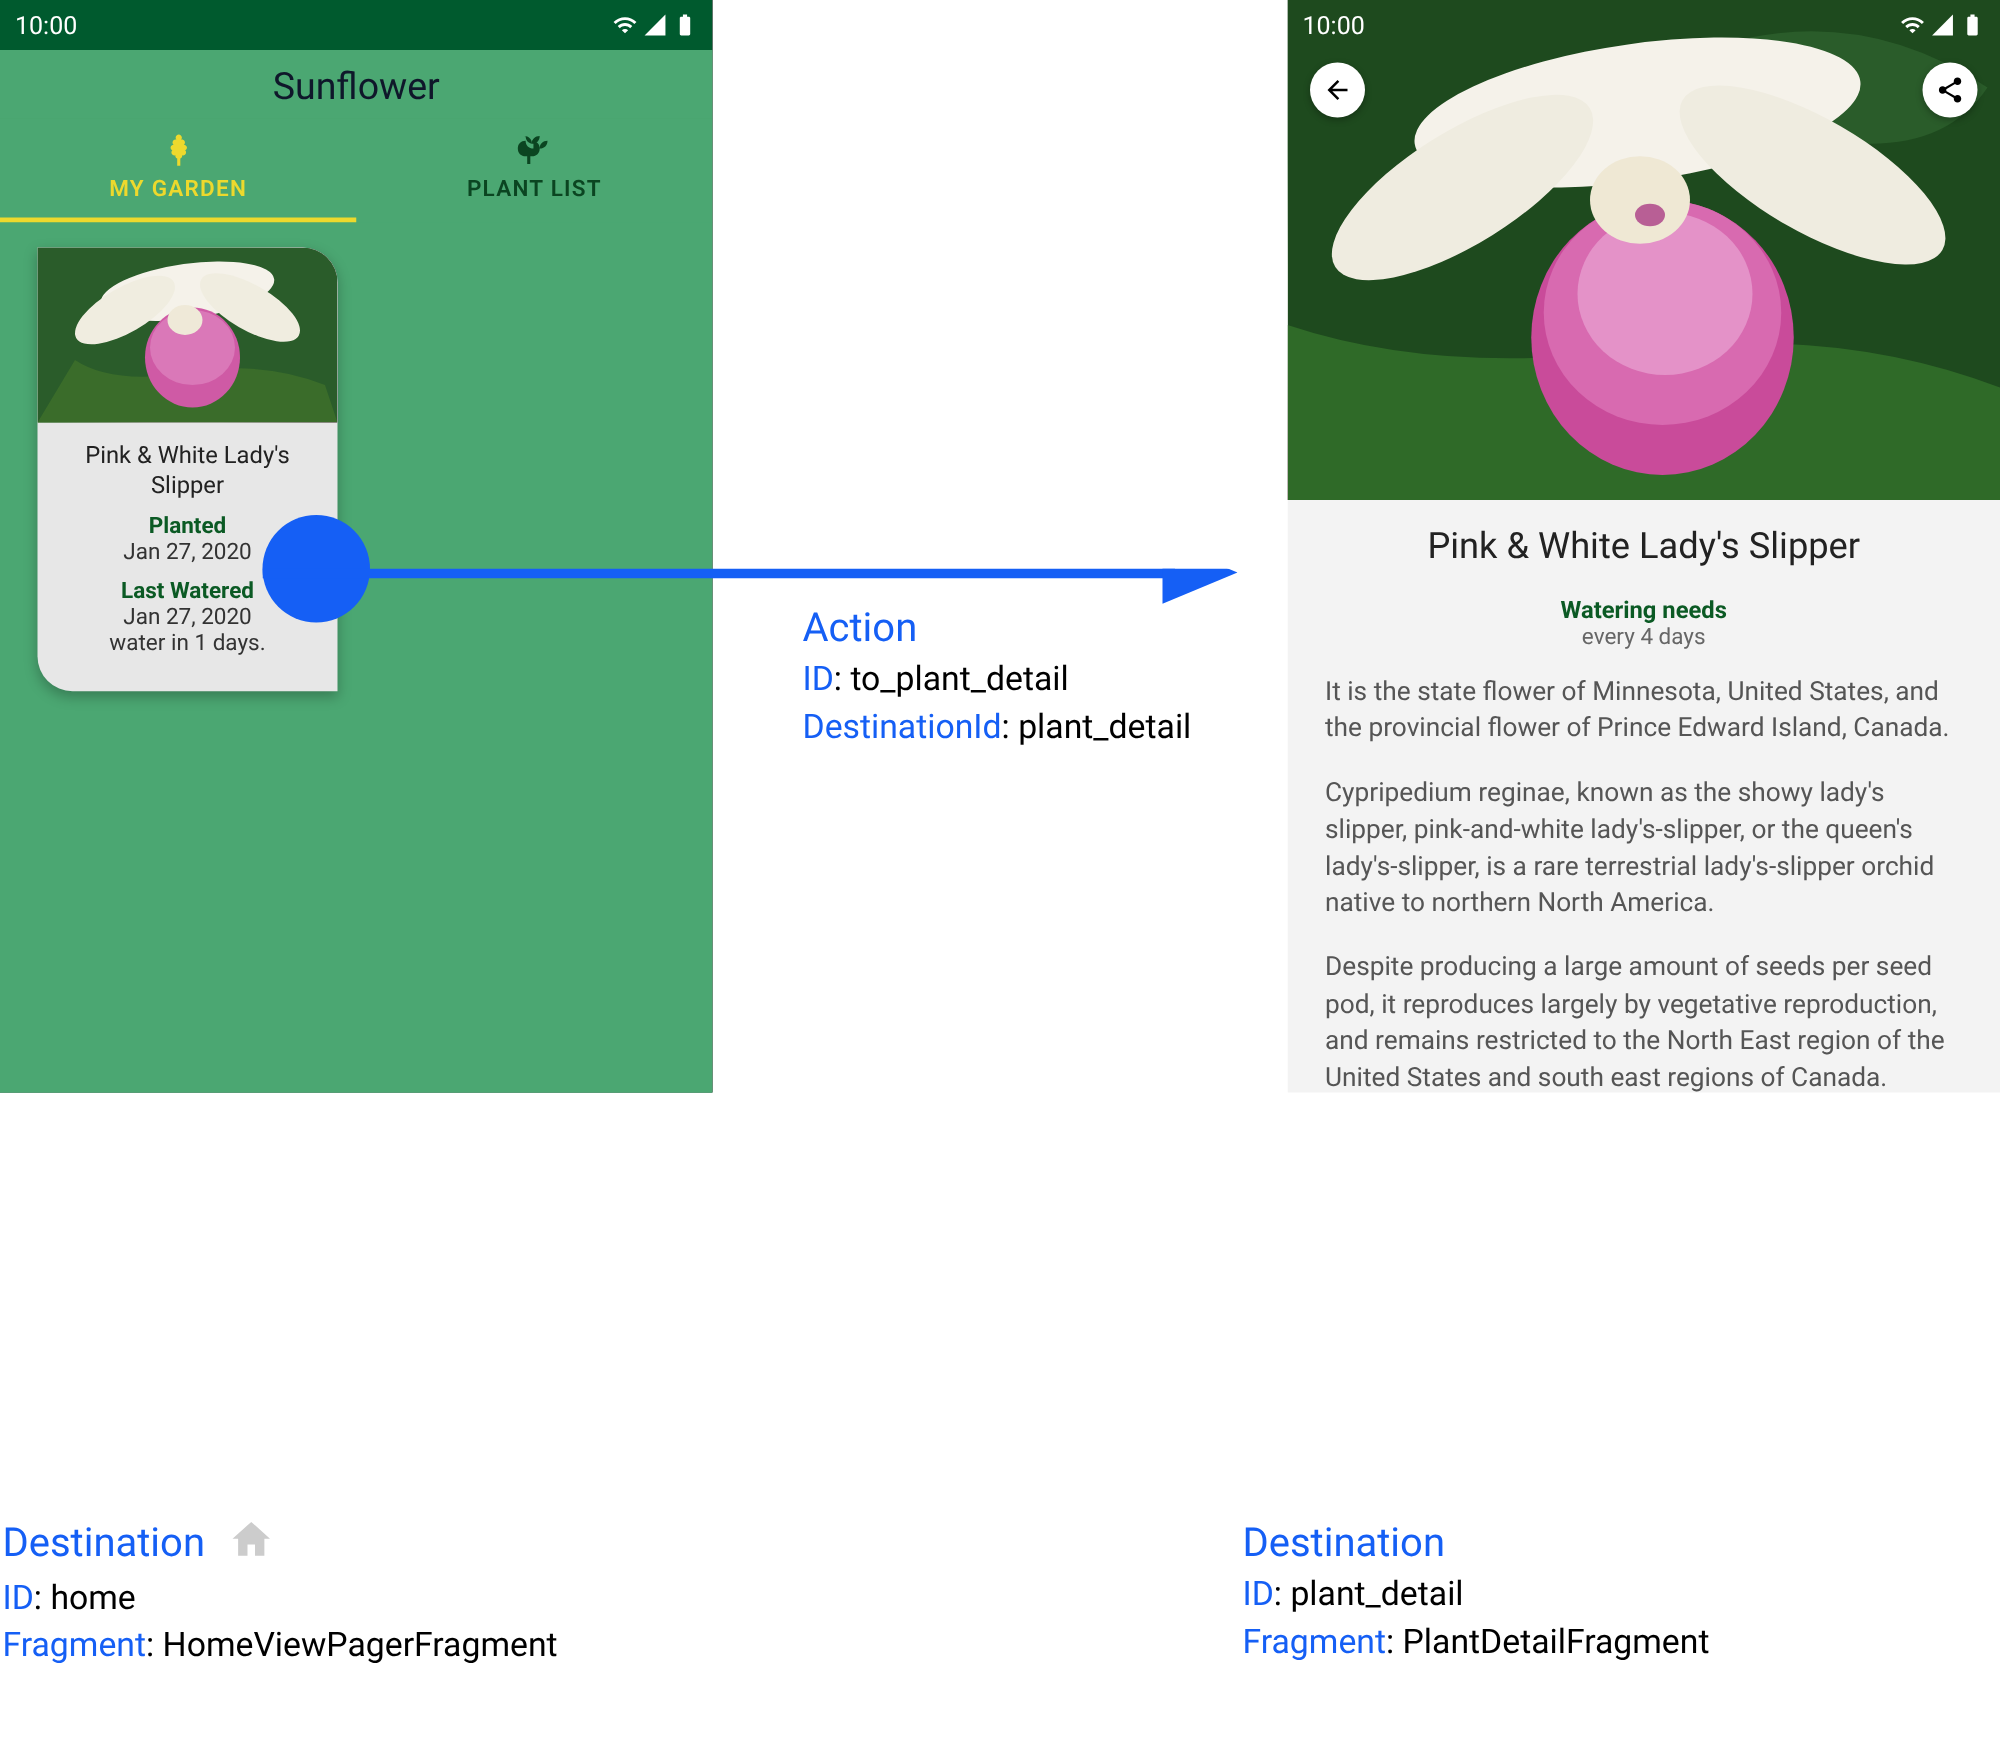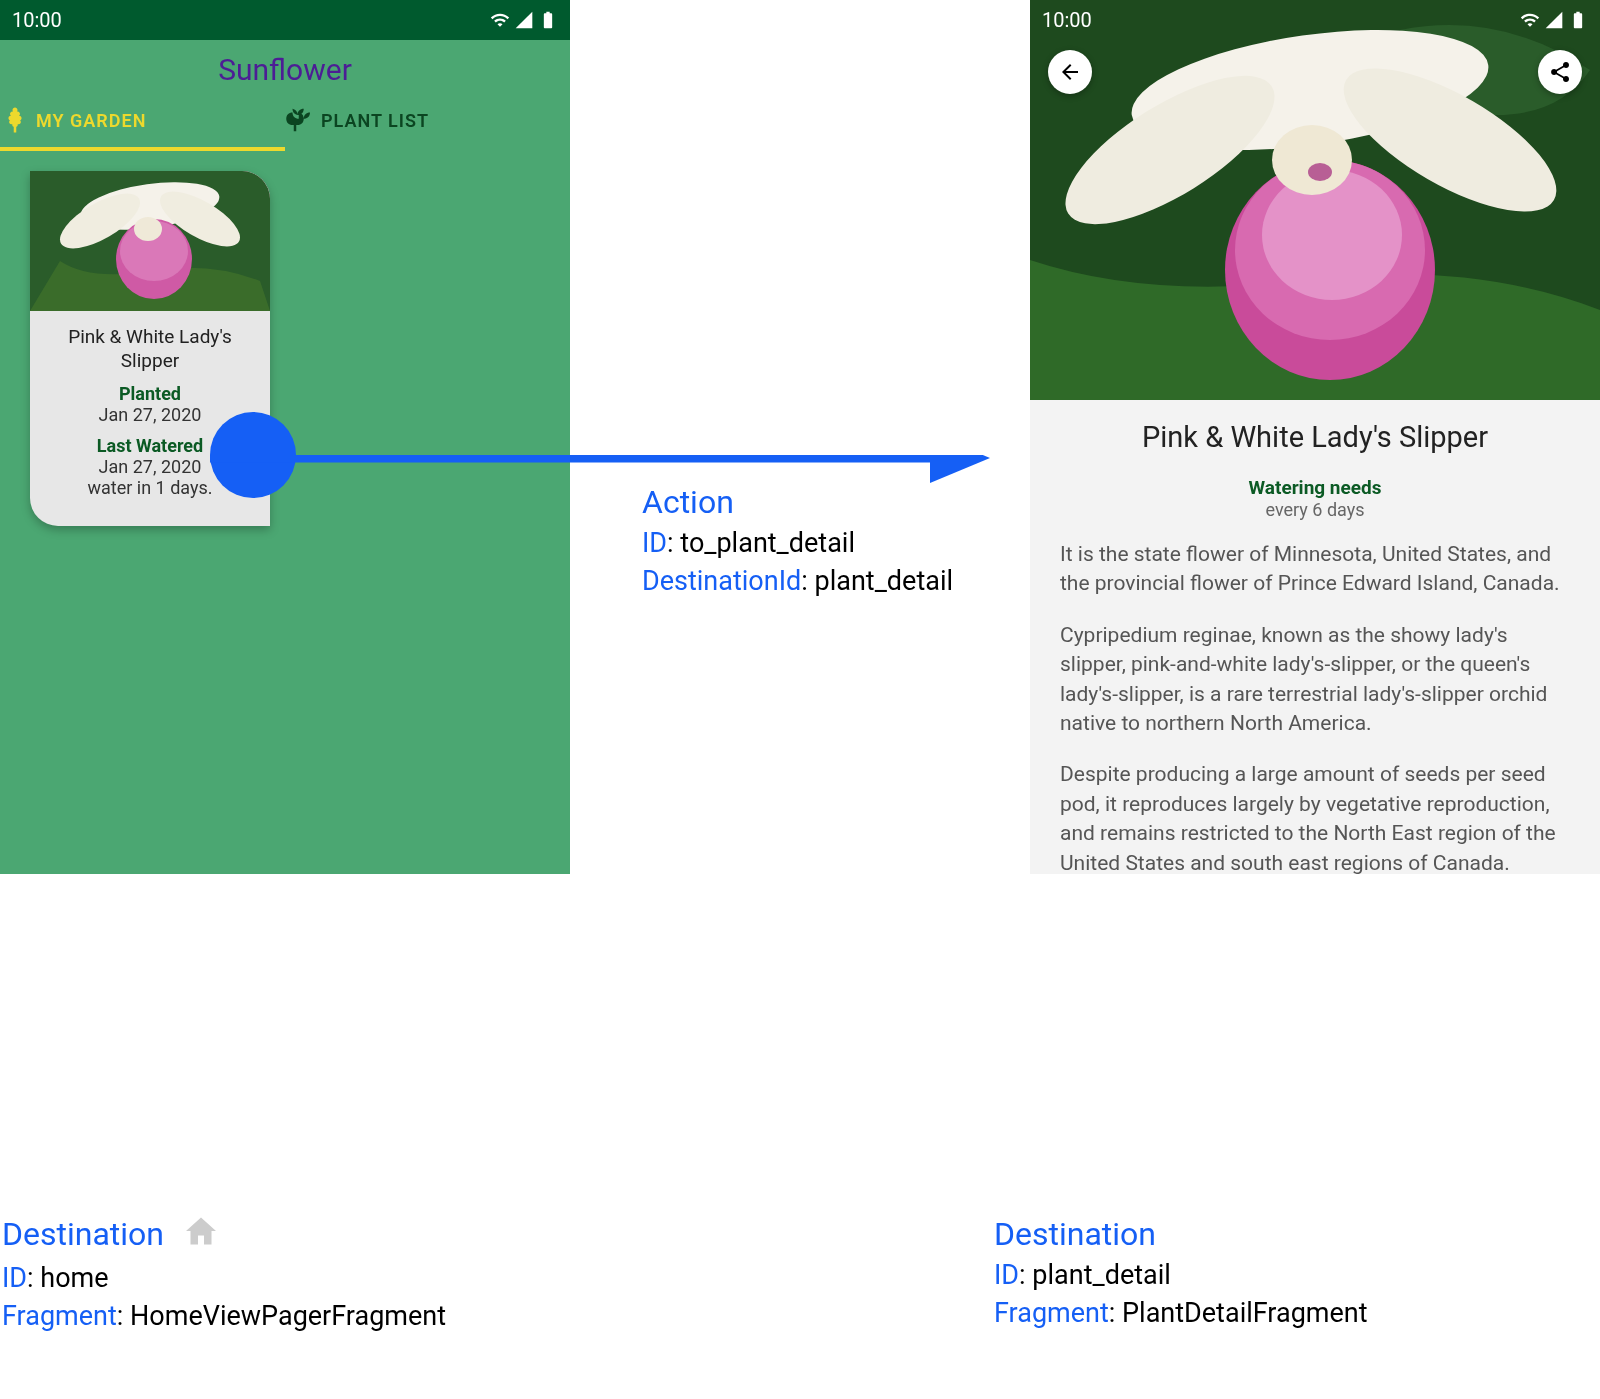--- a/index.html
+++ b/index.html
@@ -41,38 +41,39 @@
     height: 1070px;
     display: flex;
     flex-direction: column;
   }
   .toolbar-left {
     background: #4ba772;
     text-align: center;
     padding: 12px 0 8px;
   }
   .app-title {
-    color: #4c1d95;
+    color: #0f172a;
     font-size: 30px;
     font-weight: 400;
   }
   .tabs {
     display: flex;
     background: #4ba772;
   }
   .tab {
     flex: 1;
     text-align: center;
     padding: 10px 0 12px;
     font-size: 18px;
     letter-spacing: 1px;
     font-weight: 600;
     color: #0b4521;
     border-bottom: 4px solid transparent;
     display: flex;
+    flex-direction: column;
     align-items: center;
     gap: 6px;
   }
   .tab.active {
     color: #edd92d;
     border-bottom-color: #edd92d;
   }
   .tab-icon { width: 30px; height: 30px; }
   .tab.active .tab-icon { fill: #edd92d; }
   .tab-icon.inactive { fill: #0b4521; }
@@ -311,21 +312,21 @@
       </div>
       <div class="fab share-fab">
         <svg viewBox="0 0 24 24">
             <path d="M18 16c-.8 0-1.5.3-2 .8l-7-4.1c.1-.2.1-.5.1-.7s0-.5-.1-.7l7-4.1c.5.5 1.2.8 2 .8 1.7 0 3-1.3 3-3s-1.3-3-3-3-3 1.3-3 3c0 .2 0 .5.1.7l-7 4.1c-.5-.5-1.2-.8-2-.8-1.7 0-3 1.3-3 3s1.3 3 3 3c.8 0 1.5-.3 2-.8l7 4.1c-.1.2-.1.5-.1.7 0 1.7 1.3 3 3 3s3-1.3 3-3-1.3-3-3-3z"></path>
           </svg>
       </div>
     </div>
     <div class="detail-body">
       <div class="detail-title">Pink &amp; White Lady's Slipper</div>
       <div class="watering-label">Watering needs</div>
-      <div class="watering-value">every 6 days</div>
+      <div class="watering-value">every 4 days</div>
       <div class="description">
         <p>It is the state flower of Minnesota, United States, and the provincial flower of Prince Edward Island, Canada.</p>
         <p>Cypripedium reginae, known as the showy lady's slipper, pink-and-white lady's-slipper, or the queen's lady's-slipper, is a rare terrestrial lady's-slipper orchid native to northern North America.</p>
         <p>Despite producing a large amount of seeds per seed pod, it reproduces largely by vegetative reproduction, and remains restricted to the North East region of the United States and south east regions of Canada. Although never common, this rare plant has vanished from much of its historical range due to habitat loss. It has</p>
       </div>
     </div>
   </div>
 
   <div class="navbar">
     <svg viewBox="0 0 24 24">

